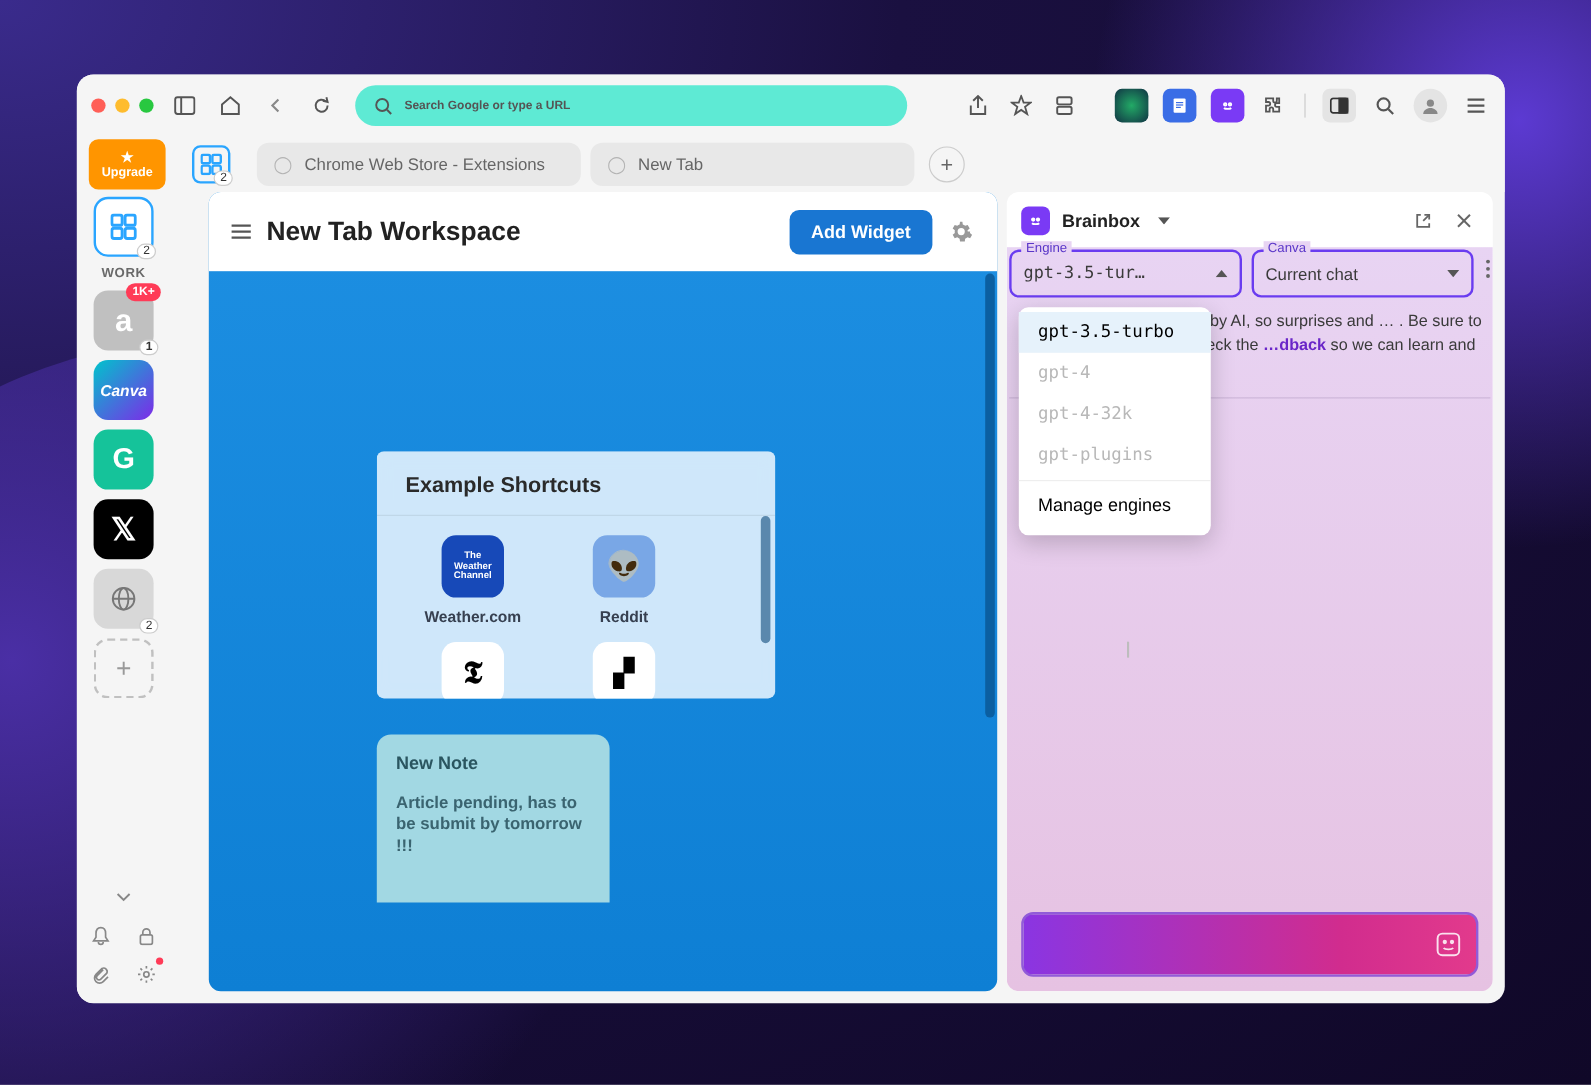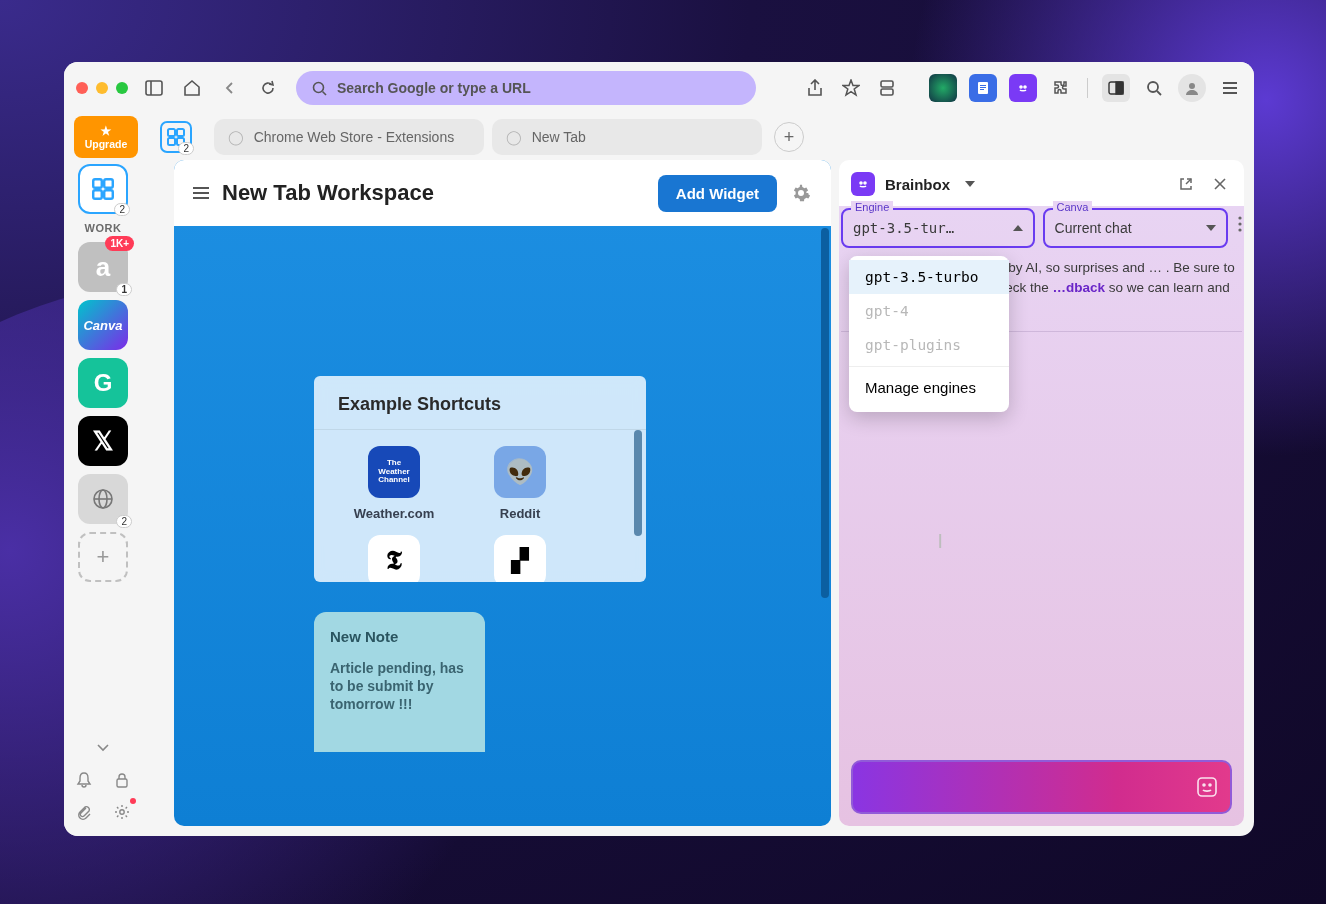--- a/index.html
+++ b/index.html
@@ -29,21 +29,21 @@
   padding: 0 12px;
   gap: 14px;
   background: #f5f5f5;
 }
 .traffic { display: flex; gap: 8px; }
 .tl { width: 12px; height: 12px; border-radius: 50%; }
 .red { background: #ff5f57; }
 .yellow { background: #febc2e; }
 .green { background: #28c840; }
 .icon-btn { width: 24px; height: 24px; display:flex; align-items:center; justify-content:center; color:#555; cursor:pointer; }
-.omnibox { flex: 1; height: 34px; background: #c4b5fd; border-radius: 18px; display: flex; align-items: center; padding: 0 16px; gap: 10px; color:#555; font-size:14px; font-weight:600; margin: 0 4px 0 2px; max-width:460px;}
+.omnibox { flex: 1; height: 34px; background: #5eead4; border-radius: 18px; display: flex; align-items: center; padding: 0 16px; gap: 10px; color:#555; font-size:10px; font-weight:600; margin: 0 4px 0 2px; max-width:460px;}
 .ext-icon { width: 28px; height: 28px; border-radius: 6px; display:flex; align-items:center; justify-content:center; }
 .right-icons { display:flex; align-items:center; gap:12px; margin-left:auto; }
 .tabbar { height: 46px; display:flex; align-items:center; padding:0 10px; gap:8px; background:#f5f5f5; }
 .upgrade-btn { width:64px; height:42px; background:#ff9500; border-radius:8px; color:#fff; font-size:10.5px; font-weight:700; display:flex; flex-direction:column; align-items:center; justify-content:center; gap:0px; }
 .grid-tab { width:32px; height:32px; border:2px solid #2aa5ff; border-radius:7px; display:flex; align-items:center; justify-content:center; position:relative; margin-left:14px;}
 .grid-tab .count { position:absolute; bottom:-4px; right:-4px; background:#fff; border:1px solid #ccc; border-radius:8px; font-size:10px; padding:0 4px; color:#333;}
 .tab-pill { height:36px; background:#e8e8e8; border-radius:10px; display:flex; align-items:center; padding:0 14px; gap:10px; color:#666; font-size:14px; min-width:270px;}
 .newtab-btn { width:30px; height:30px; border:1px solid #ccc; border-radius:50%; display:flex; align-items:center; justify-content:center; color:#666; font-size:18px; margin-left:4px;}
 
 .body-area { flex:1; display:flex; overflow:hidden; }
@@ -66,21 +66,21 @@
 .add-widget-btn { background:#1976d2; color:#fff; font-weight:700; font-size:15px; padding:10px 18px; border-radius:8px;}
 .gear { color:#888;}
 .workspace-content { flex:1; position:relative;}
 .shortcuts-card { position:absolute; left:140px; top:150px; width:332px; background:rgba(240,248,255,0.85); border-radius:6px; padding:14px 0 0 0; backdrop-filter: blur(6px);}
 .shortcuts-title { font-size:18px; font-weight:700; color:#2a2a2a; padding:4px 24px 14px 24px; border-bottom:1px solid rgba(0,0,0,0.07);}
 .shortcuts-grid { display:flex; flex-wrap:wrap; padding:12px 20px; gap:6px;}
 .shortcut-item { width:120px; display:flex; flex-direction:column; align-items:center; gap:8px; padding:4px 0;}
 .shortcut-icon { width:52px; height:52px; border-radius:12px; display:flex; align-items:center; justify-content:center; font-weight:800; color:#fff;}
 .shortcut-label { font-size:13px; font-weight:700; color:#374050;}
 .scroll-thumb { position:absolute; right:4px; top:54px; width:8px; height:106px; background:#5a88ad; border-radius:4px;}
-.note-card { position:absolute; left:140px; top:386px; width:171px; height:140px; background:#a2d8e3; border-radius:12px 12px 0 0; padding:16px; color:#2a5560;}
+.note-card { position:absolute; left:140px; top:386px; width:194px; height:140px; background:#a2d8e3; border-radius:12px 12px 0 0; padding:16px; color:#2a5560;}
 .note-title { font-weight:800; font-size:15px; margin-bottom:14px;}
 .note-body { font-size:14px; font-weight:700; color:#3a6470; line-height:1.3;}
 
 
 .brainbox { width:405px; background:#fff; border-radius:10px; display:flex; flex-direction:column; overflow:hidden; padding:0;}
 .brainbox-header{ display:flex; align-items:center; padding:12px 12px 10px 12px; gap:10px;}
 .brainbox-logo { width:24px; height:24px; background:#7a3af5; border-radius:6px; display:flex; align-items:center; justify-content:center; color:#fff;}
 .brainbox-title { font-size:15px; font-weight:700; color:#222;}
 .brainbox-body { flex:1; background:linear-gradient(180deg,#e8d4f3 0%, #e6c2e2 100%); position:relative; padding:2px;}
 .selectors { display:flex; gap:8px; align-items:flex-start; margin-bottom:6px;}
@@ -431,20 +431,21 @@
                   <circle cx="2" cy="2" r="1.6"></circle>
                   <circle cx="2" cy="8" r="1.6"></circle>
                   <circle cx="2" cy="14" r="1.6"></circle>
                 </svg>
             </span>
           </div>
 
           <div class="engine-dropdown">
             <div class="engine-item selected">gpt-3.5-turbo</div>
             <div class="engine-item disabled">gpt-4</div>
+            <div class="engine-item disabled">gpt-4-32k</div>
             <div class="engine-item disabled">gpt-plugins</div>
             <div class="engine-manage">Manage engines</div>
           </div>
 
           <div class="info-text" style="padding-left:150px;margin-top:2px">
             <span>… by AI, so surprises and … . Be sure to check the </span><a>…dback</a><span> so we can learn and …</span>
           </div>
 
           <div class="chat-input">
             <span class="smile">

